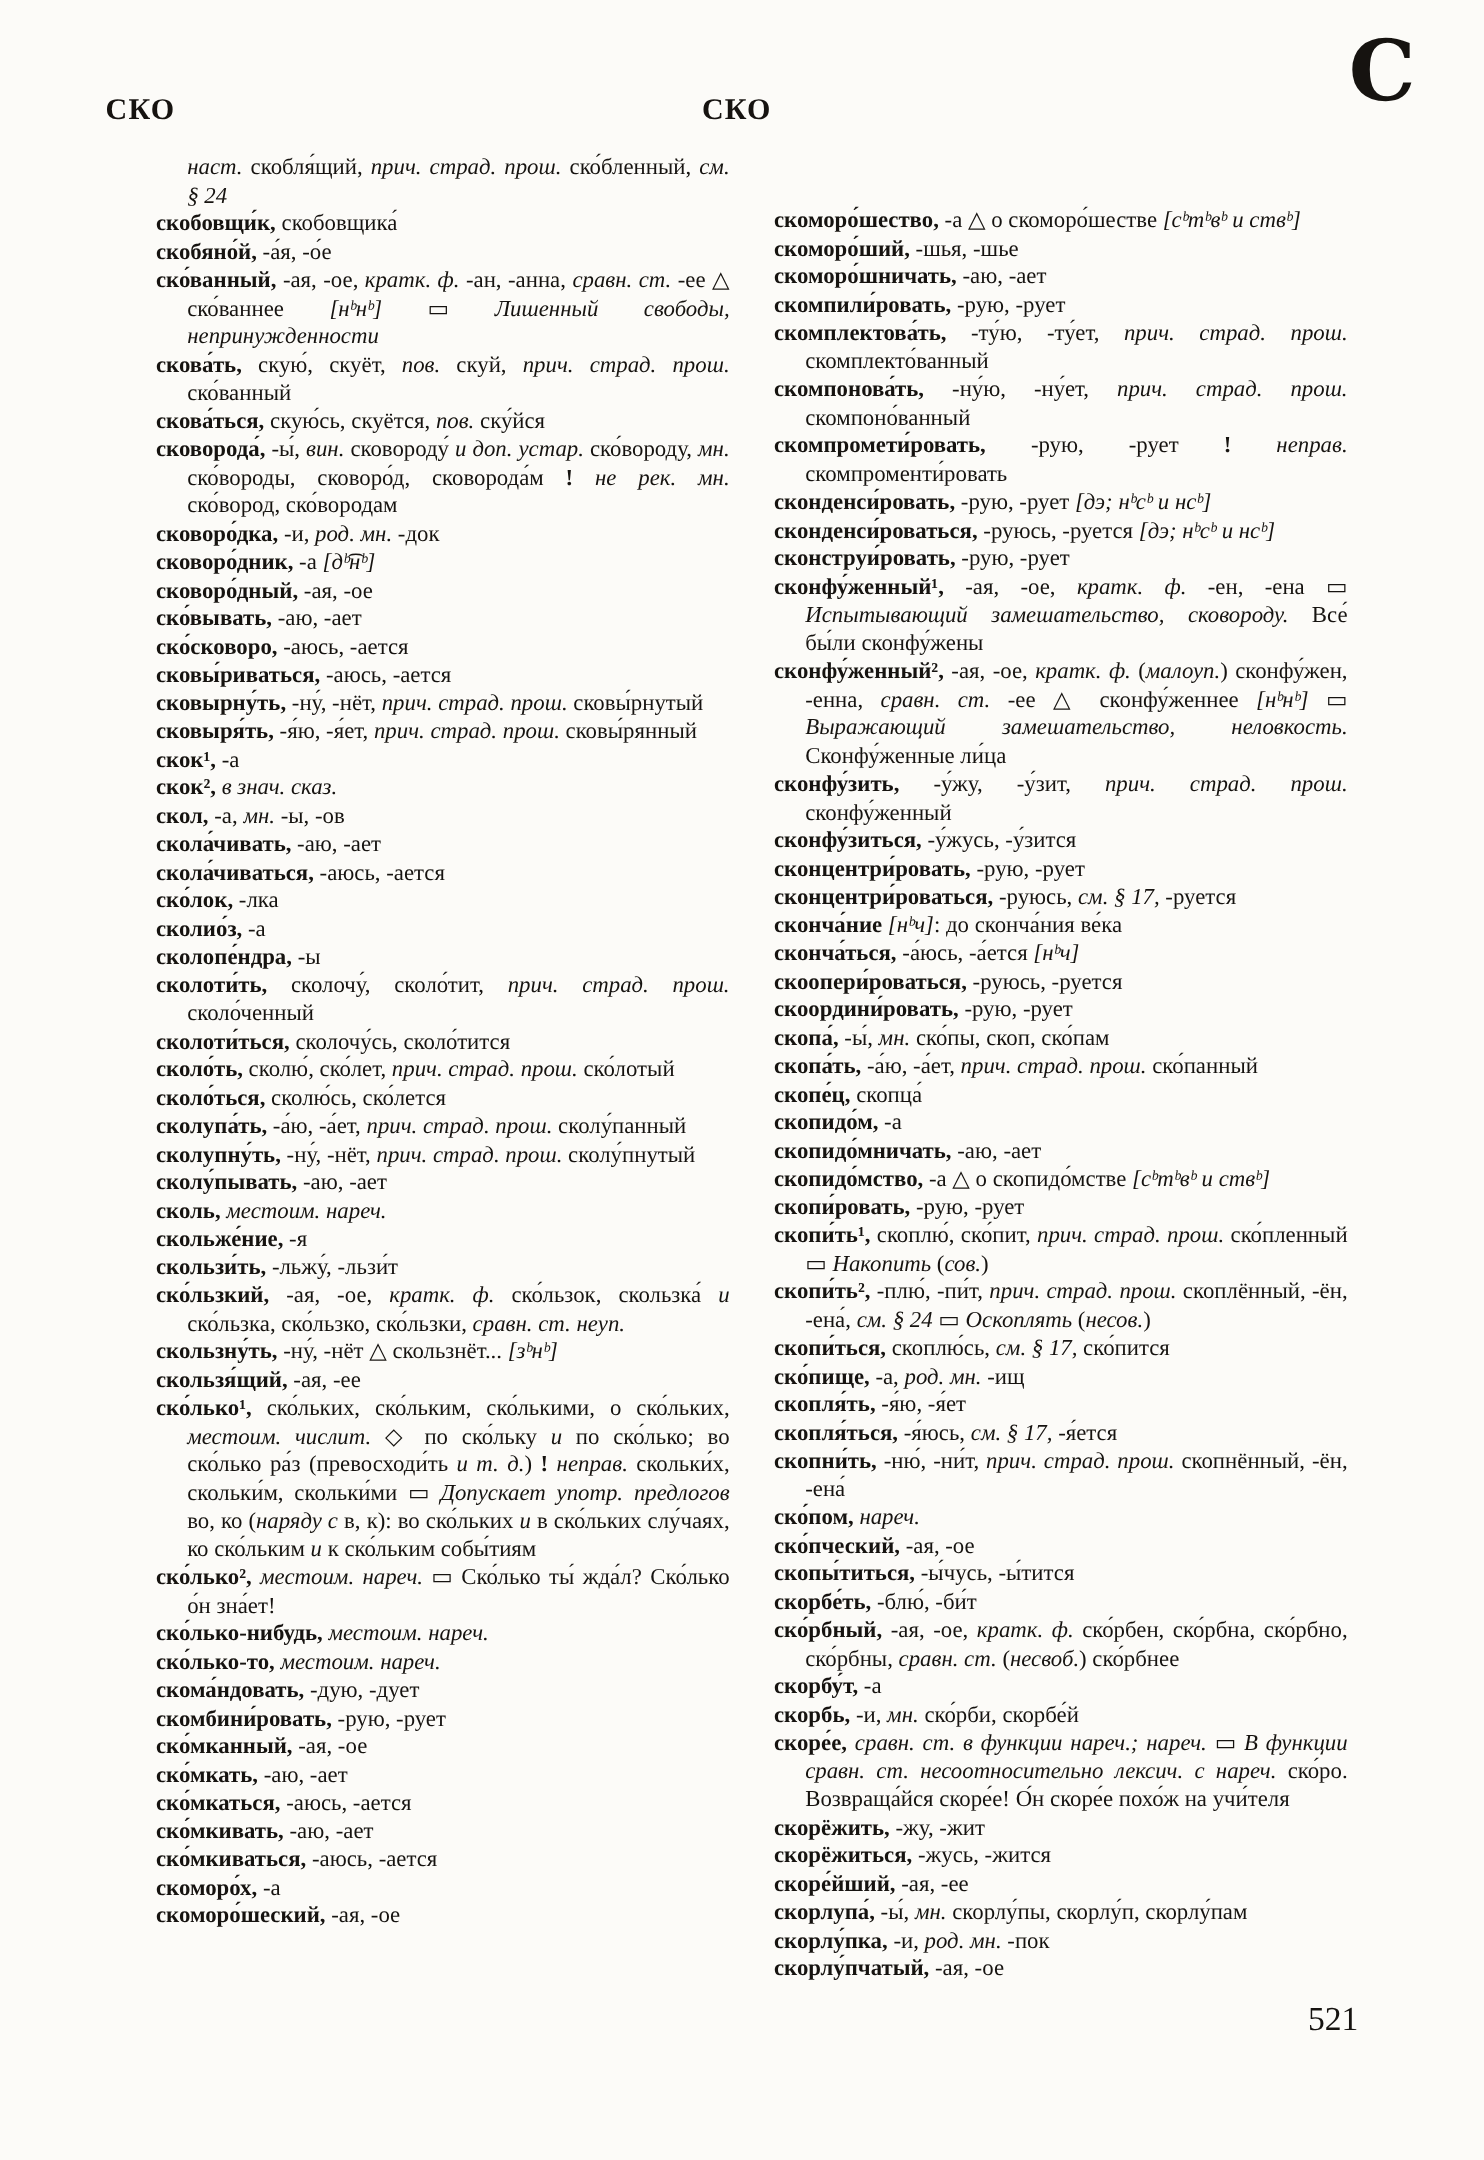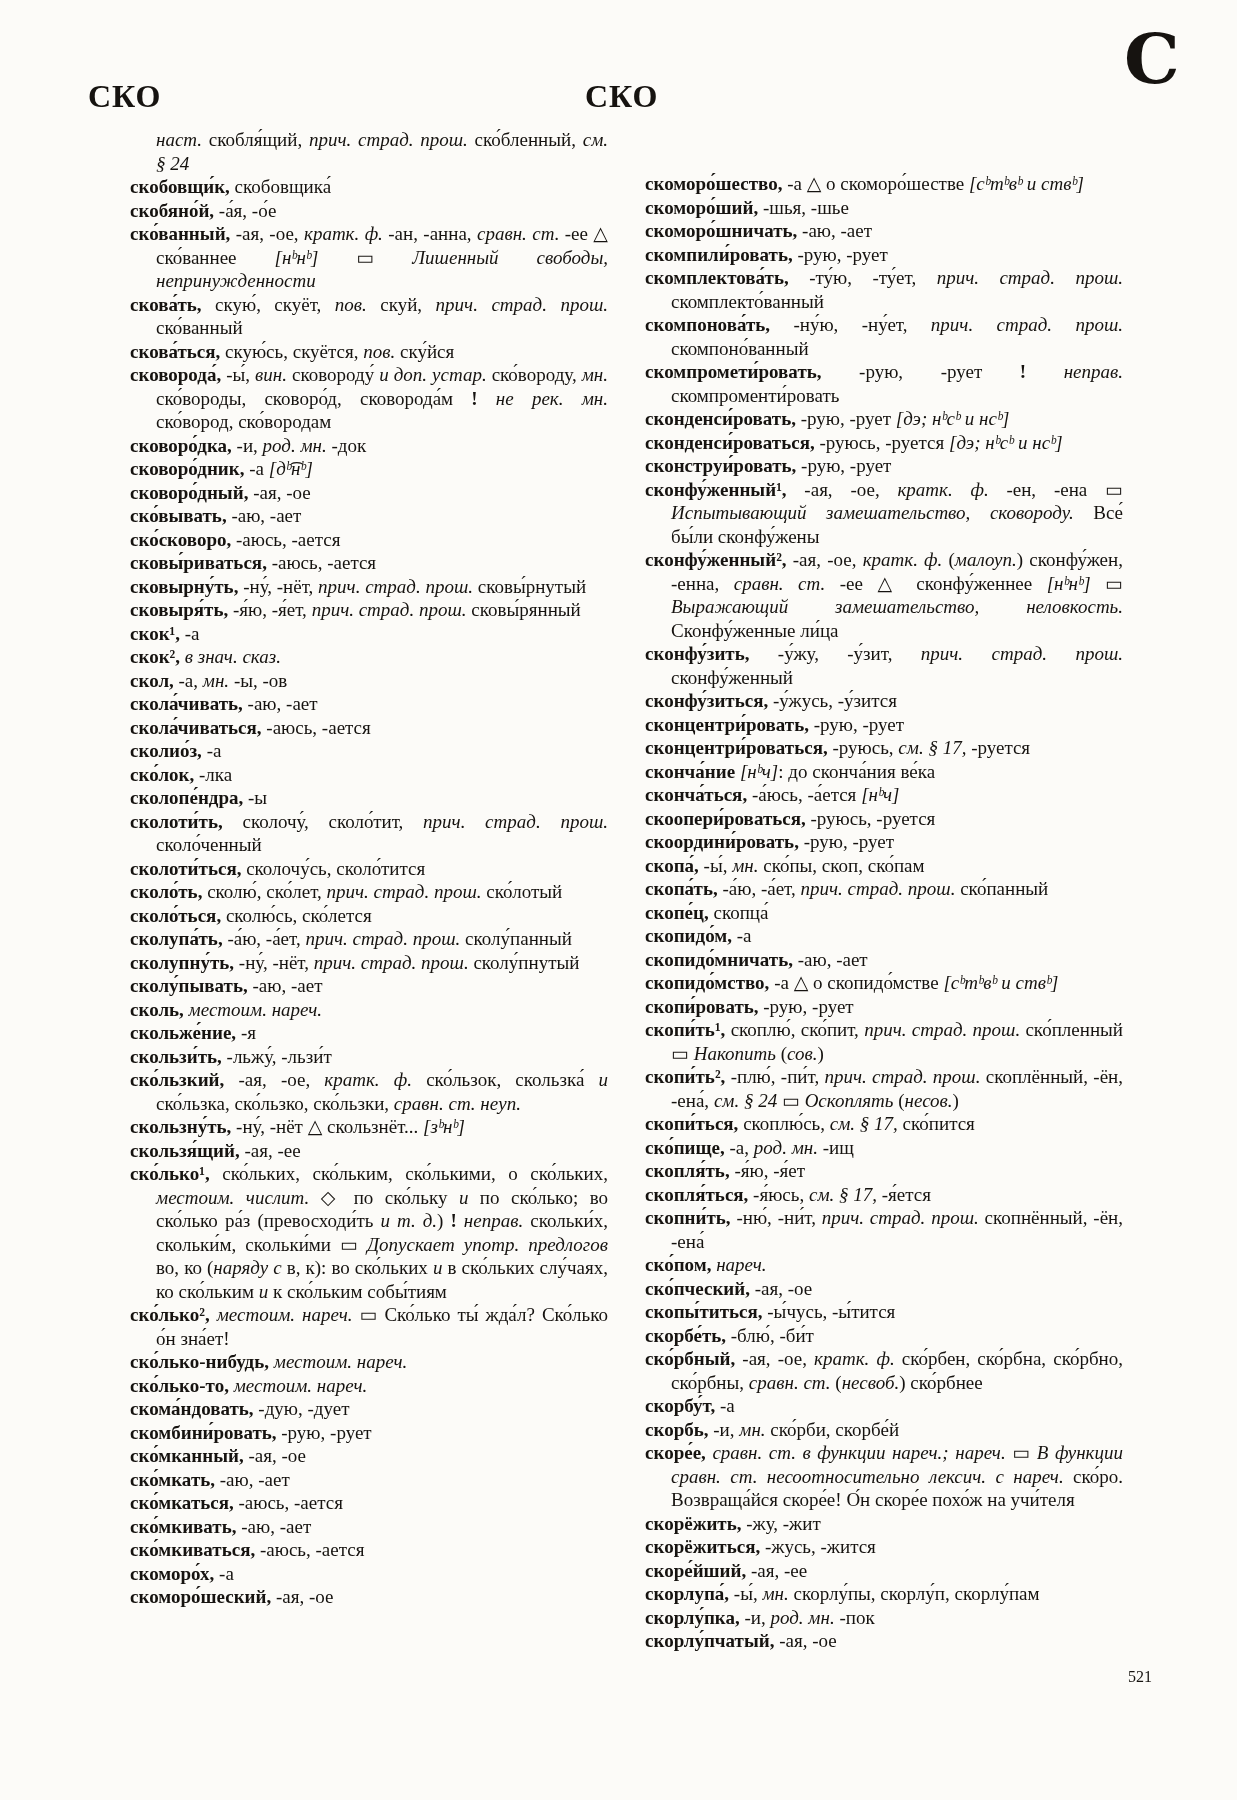--- a/index.html
+++ b/index.html
@@ -7,21 +7,21 @@
     width:1237px;height:1800px;
     background:#e8e8e6;
     font-family:"Liberation Serif","DejaVu Serif","DejaVu Sans",serif;
   }
   .page{
     position:relative;width:1237px;height:1800px;
     background:#fcfbf8;color:#161310;overflow:hidden;
   }
   .colhead{
     position:absolute;top:78px;
-    font-size:32px;font-weight:bold;letter-spacing:1px;
+    font-size:25px;font-weight:bold;letter-spacing:1px;
   }
   .colhead.left{left:88px;}
   .colhead.right{left:585px;}
   .bigletter{
     position:absolute;top:24px;left:1124px;
     font-size:70px;font-weight:bold;line-height:1;
     font-family:"DejaVu Serif","Liberation Serif",serif;
   }
   .col{
     position:absolute;top:128px;width:478px;
@@ -36,21 +36,21 @@
     text-indent:-26px;
   }
   .entry.cont{
     text-indent:0;
   }
   .entry .b{font-weight:bold;font-style:normal;}
   .entry .i{font-style:italic;}
   .entry .n{font-style:normal;}
   .pagenum{
     position:absolute;top:1668px;left:1090px;width:100px;
-    text-align:center;font-size:16px;
+    text-align:left;font-size:28px;
   }
 </style>
 </head>
 <body>
 
 <div class="page">
   <div class="colhead left">СКО</div>
   <div class="colhead right">СКО</div>
   <div class="bigletter">C</div>
   <div class="col left">
@@ -67,22 +67,22 @@
       <p class="entry"><span class="b">ско́вывать,</span><span class="n"> -аю, -ает</span></p>
       <p class="entry"><span class="b">ско́сковоро,</span><span class="n"> -аюсь, -ается</span></p>
       <p class="entry"><span class="b">сковы́риваться,</span><span class="n"> -аюсь, -ается</span></p>
       <p class="entry"><span class="b">сковырну́ть,</span><span class="n"> -ну́, -нёт, </span><span class="i">прич. страд. прош.</span><span class="n"> сковы́рнутый</span></p>
       <p class="entry"><span class="b">сковыря́ть,</span><span class="n"> -я́ю, -я́ет, </span><span class="i">прич. страд. прош.</span><span class="n"> сковы́рянный</span></p>
       <p class="entry"><span class="b">скок¹,</span><span class="n"> -а</span></p>
       <p class="entry"><span class="b">скок²,</span><span class="i"> в знач. сказ.</span></p>
       <p class="entry"><span class="b">скол,</span><span class="n"> -а, </span><span class="i">мн.</span><span class="n"> -ы, -ов</span></p>
       <p class="entry"><span class="b">скола́чивать,</span><span class="n"> -аю, -ает</span></p>
       <p class="entry"><span class="b">скола́чиваться,</span><span class="n"> -аюсь, -ается</span></p>
+      <p class="entry"><span class="b">ско́лок,</span><span class="n"> -лка</span></p>
       <p class="entry"><span class="b">сколио́з,</span><span class="n"> -а</span></p>
-      <p class="entry"><span class="b">ско́лок,</span><span class="n"> -лка</span></p>
       <p class="entry"><span class="b">сколопе́ндра,</span><span class="n"> -ы</span></p>
       <p class="entry"><span class="b">сколоти́ть,</span><span class="n"> сколочу́, сколо́тит, </span><span class="i">прич. страд. прош.</span><span class="n"> сколо́ченный</span></p>
       <p class="entry"><span class="b">сколоти́ться,</span><span class="n"> сколочу́сь, сколо́тится</span></p>
       <p class="entry"><span class="b">сколо́ть,</span><span class="n"> сколю́, ско́лет, </span><span class="i">прич. страд. прош.</span><span class="n"> ско́лотый</span></p>
       <p class="entry"><span class="b">сколо́ться,</span><span class="n"> сколю́сь, ско́лется</span></p>
       <p class="entry"><span class="b">сколупа́ть,</span><span class="n"> -а́ю, -а́ет, </span><span class="i">прич. страд. прош.</span><span class="n"> сколу́панный</span></p>
       <p class="entry"><span class="b">сколупну́ть,</span><span class="n"> -ну́, -нёт, </span><span class="i">прич. страд. прош.</span><span class="n"> сколу́пнутый</span></p>
       <p class="entry"><span class="b">сколу́пывать,</span><span class="n"> -аю, -ает</span></p>
       <p class="entry"><span class="b">сколь,</span><span class="i"> местоим. нареч.</span></p>
       <p class="entry"><span class="b">скольже́ние,</span><span class="n"> -я</span></p>

